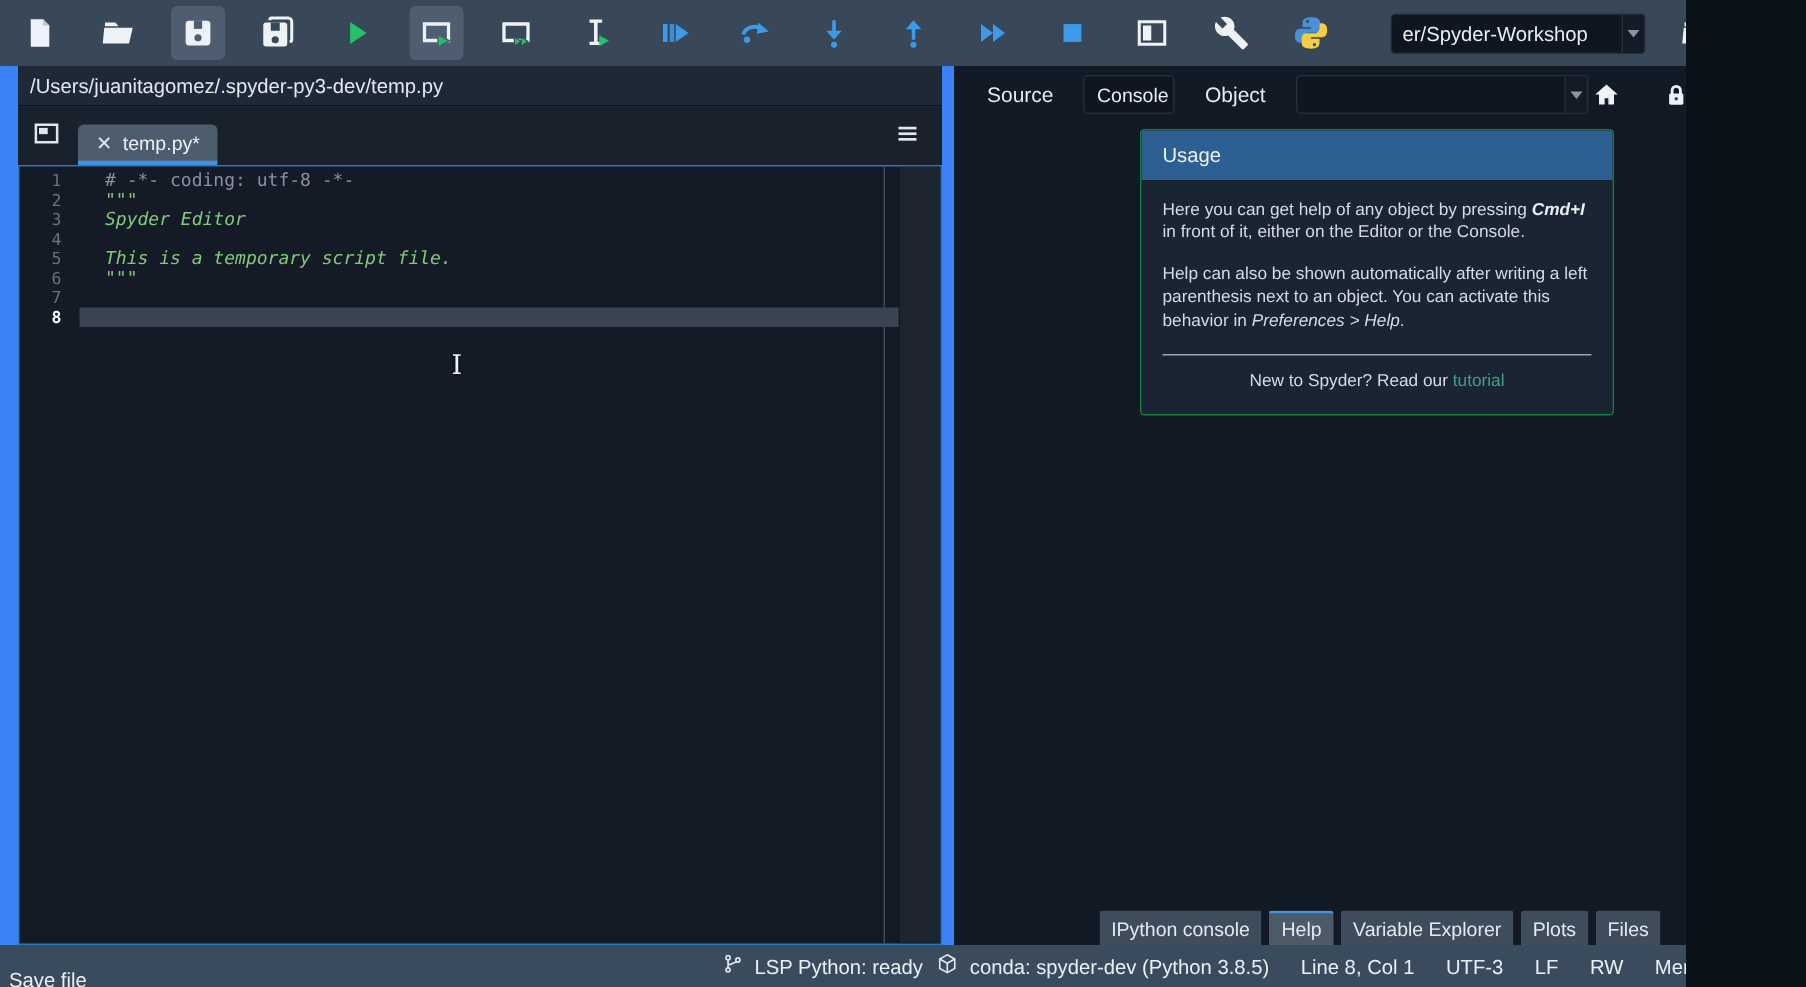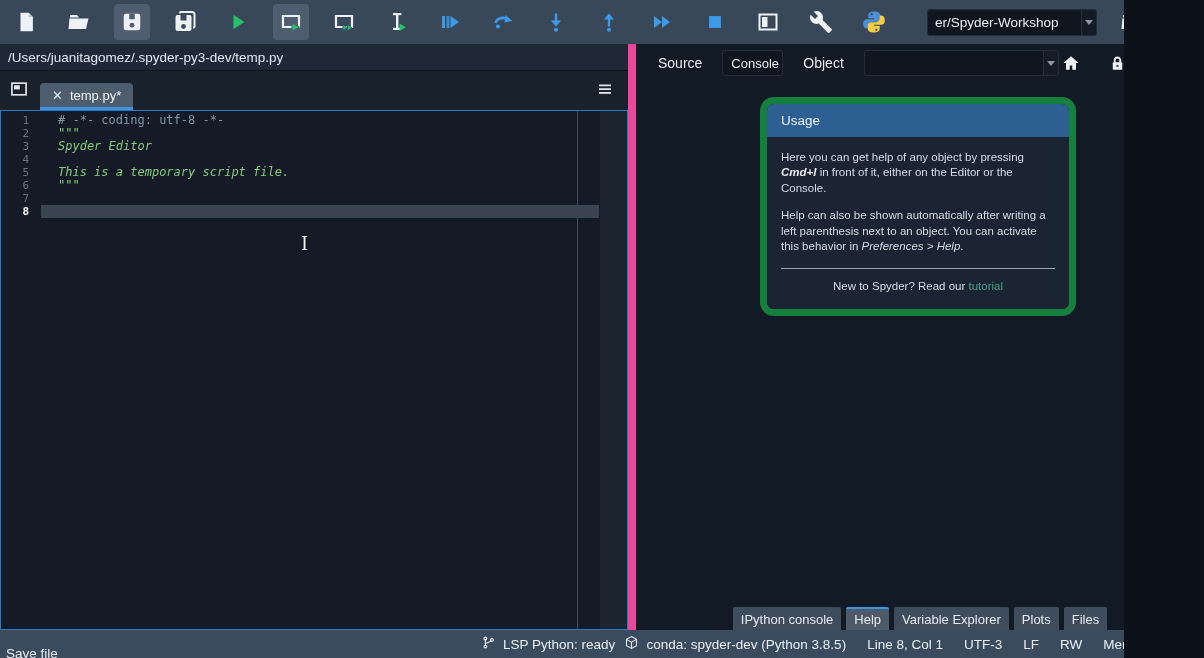--- a/index.html
+++ b/index.html
@@ -1,37 +1,37 @@
 <!DOCTYPE html>
 <html><head>
 <meta charset="utf-8">
 <style>
   * { margin:0; padding:0; box-sizing:border-box; }
   html,body { background:#0b1119; }
   body { font-family:"Liberation Sans", sans-serif; }
-  .app { position:relative; width:1124px; height:658px; background:#ec4899; overflow:hidden; }
+  .app { position:relative; width:1124px; height:658px; background:#3b82f6; overflow:hidden; }
 
   
   .toolbar { position:absolute; left:0; top:0; width:1204px; height:44px;
     background:#384859; display:flex; align-items:center; padding-left:8px; gap:17px; }
   .tbtn { width:36px; height:36px; flex:0 0 36px; display:flex; align-items:center; justify-content:center;
     border-radius:4px; cursor:pointer; }
   .tbtn.active { background:#4e5d70; }
   .tbtn svg { display:block; }
 
   .workdir-combo { margin-left:18px; width:170px; height:27px; background:#10161f;
     border:1px solid #232d3b; border-radius:3px; display:flex; align-items:center; overflow:hidden; }
   .workdir-combo .val { flex:1; color:#e8edf3; font-size:13.5px; padding:0 7px; white-space:nowrap; overflow:hidden; }
   .combo-arrow { width:15px; align-self:stretch; border-left:1px solid #232d3b; display:flex;
     align-items:center; justify-content:center; background:#141b26; }
   .combo-arrow::after { content:""; border-left:4px solid transparent; border-right:4px solid transparent;
     border-top:5px solid #8a95a3; }
 
   
-  .left-col { position:absolute; left:0; top:44px; width:628px; height:586px; }
+  .left-col { position:absolute; left:0; top:44px; width:628px; height:586px;padding-left:12px; }
   .pathbar { height:27px; background:#1f2836; border-bottom:1px solid #0e141d; color:#e2e8ef;
     font-size:13.5px; display:flex; align-items:center; padding-left:8px; }
   .tabbar { height:39px; background:#19212d; display:flex; align-items:flex-end; position:relative; }
   .browse-btn { position:absolute; left:9px; top:8px; cursor:pointer; }
   .tab { margin-left:40px; height:27px; background:#4e5d6e; border-radius:4px 4px 0 0;
     border-bottom:3px solid #3d95e2; display:flex; align-items:center; gap:7px; padding:0 12px; cursor:pointer; }
   .tab .close { color:#dfe6ed; font-size:13px; line-height:1; cursor:pointer; }
   .tab .label { color:#eef2f7; font-size:13px; }
   .tabbar-menu { position:absolute; right:14px; top:9px; cursor:pointer; }
 
@@ -54,22 +54,22 @@
   .help-toolbar { height:38px; display:flex; align-items:center; padding:0 12px 0 2px; color:#e3e9f0; font-size:14px; }
   .help-toolbar .lbl { margin:0 20px; }
   .combo { height:26px; background:#10161f; border:1px solid #232d3b; border-radius:3px;
     display:flex; align-items:center; overflow:hidden; }
   .combo .val { color:#e8edf3; font-size:13px; padding:0 8px; white-space:nowrap; }
   .combo.src { width:66px; }
   .combo.obj { width:212px; }
   .icon-btn { width:26px; height:26px; display:flex; align-items:center; justify-content:center; cursor:pointer; }
 
   .help-content { position:absolute; left:0; top:38px; right:0; bottom:26px; background:#121a25; }
-  .usage-box { position:absolute; left:124px; top:15px; width:316px; border:7px solid #15803d;
-    border-radius:14px; overflow:hidden; }
+  .usage-box { position:absolute; left:124px; top:4px; width:316px; border:1px solid #15803d;
+    border-radius:3px; overflow:hidden; }
   .usage-head { background:#2d5f92; color:#edf2f8; font-size:13.5px; padding:9px 14px; }
   .usage-body { background:#1b2432; color:#d5dbe3; font-size:11.5px; line-height:1.34; padding:13px 14px 12px 14px; }
   .usage-body p { margin-bottom:12px; }
   .usage-body b { color:#e9eef4;font-style:italic; }
   .usage-body .hr { border-top:1px solid #9ba6b2; margin:14px 0 10px 0; }
   .usage-footer { text-align:center; padding-bottom:2px; }
   .link { color:#3da183; cursor:pointer; }
 
   .panel-tabs { position:absolute; left:0; bottom:0; right:0; height:26px; display:flex;
     justify-content:center; align-items:flex-end; gap:5px; }

